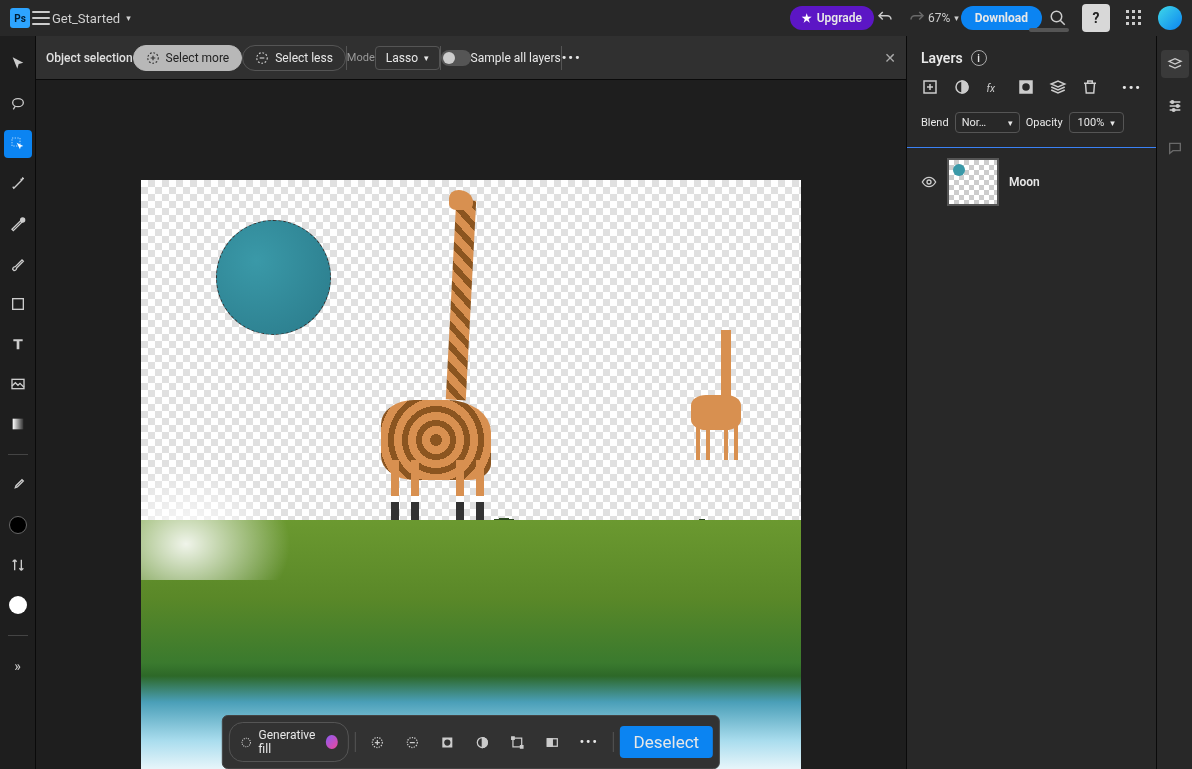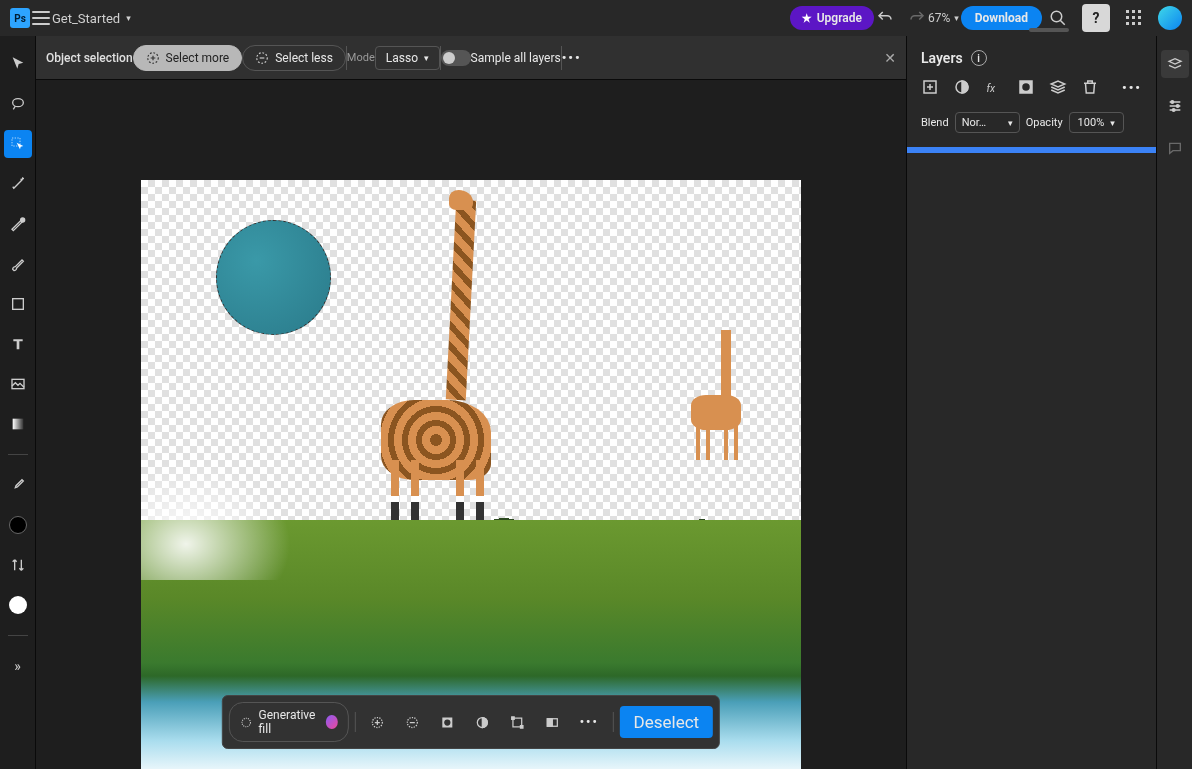--- a/index.html
+++ b/index.html
@@ -47,34 +47,34 @@
 .g1 .neck{position:absolute;top:0;left:80px;width:20px;height:200px;background:repeating-linear-gradient(45deg,#d89050 0 8px,#8b5520 8px 14px);transform:rotate(3deg);}
 .g1 .head{position:absolute;top:-10px;left:78px;width:24px;height:20px;background:#d89050;border-radius:40% 60% 30% 30%;}
 .g1 .body{position:absolute;bottom:40px;left:10px;width:110px;height:80px;background:repeating-radial-gradient(circle,#8b5520 0 6px,#d89050 6px 14px);border-radius:30% 40% 20% 30%;}
 .g1 .leg{position:absolute;bottom:0;width:8px;height:60px;background:linear-gradient(to bottom,#d89050 60%,#fff 60% 70%,#333 70%);}
 .g1 .l1{left:20px;} .g1 .l2{left:40px;} .g1 .l3{left:85px;} .g1 .l4{left:105px;}
 .g2 .neck{position:absolute;top:0;left:35px;width:10px;height:70px;background:#d89050;}
 .g2 .body{position:absolute;bottom:30px;left:5px;width:50px;height:35px;background:#d89050;border-radius:30%;}
 .g2 .leg{position:absolute;bottom:0;width:4px;height:35px;background:#d89050;}
 .g2 .l1{left:10px;}.g2 .l2{left:20px;}.g2 .l3{left:38px;}.g2 .l4{left:48px;}
 .mist{position:absolute;bottom:200px;left:0;width:150px;height:120px;background:radial-gradient(ellipse at 30% 70%,rgba(255,255,255,0.9),transparent 70%);}
-.float-toolbar{position:absolute;bottom:20px;left:50%;transform:translateX(-50%);background:#323232;border-radius:6px;display:flex;align-items:center;padding:6px;gap:4px;border:1px solid #444;}
+.float-toolbar{position:absolute;bottom:0;left:50%;transform:translateX(-50%);background:#323232;border-radius:6px;display:flex;align-items:center;padding:6px;gap:4px;border:1px solid #444;}
 .ft-item{padding:6px 8px;display:flex;align-items:center;gap:6px;cursor:pointer;font-size:12px;border-radius:4px;}
 .ft-item svg{width:15px;height:15px;}
 .genfill{border:1px solid #555;border-radius:14px;padding:5px 10px;}
 .gen-badge{width:14px;height:14px;border-radius:50%;background:linear-gradient(135deg,#8b5cf6,#ec4899);}
 .ft-divider{width:1px;height:20px;background:#555;margin:0 2px;}
 .deselect-btn{background:#0b84f2;padding:6px 14px;border-radius:4px;font-size:17px;cursor:pointer;}
 .right-panel{width:250px;background:#282828;display:flex;flex-direction:column;border-left:1px solid #0a0a0a;}
 .panel-header{padding:14px 14px 8px;display:flex;align-items:center;gap:8px;font-size:14px;font-weight:600;}
 .info-icon{width:16px;height:16px;border:1.5px solid #aaa;border-radius:50%;display:flex;align-items:center;justify-content:center;font-size:10px;}
 .layer-actions{display:flex;gap:14px;padding:4px 14px 10px;align-items:center;}
 .layer-actions svg{width:18px;height:18px;cursor:pointer;}
 .la-more{margin-left:auto;}
-.blend-row{display:flex;align-items:center;gap:6px;padding:6px 14px 14px;font-size:11px;border-bottom:6px solid #3b82f6;}
+.blend-row{display:flex;align-items:center;gap:6px;padding:6px 14px 14px;font-size:11px;border-bottom:1px solid #3b82f6;}
 .blend-sel{border:1px solid #555;border-radius:4px;padding:3px 6px;display:flex;align-items:center;gap:4px;cursor:pointer;flex:1;max-width:65px;}
 .opacity-sel{border:1px solid #555;border-radius:4px;padding:3px 8px;display:flex;align-items:center;gap:6px;cursor:pointer;}
 .layers-list{flex:1;overflow:auto;}
 .layer{display:flex;align-items:center;gap:10px;padding:10px 14px;cursor:pointer;}
 .layer.selected{background:#3a4a5e;}
 .eye{width:16px;height:16px;cursor:pointer;flex-shrink:0;}
 .thumb{width:52px;height:48px;border:2px solid #555;background:#ddd;background-image:repeating-conic-gradient(#ccc 0 25%,#fff 0 50%);background-size:10px 10px;position:relative;flex-shrink:0;}
 .layer.selected .thumb{border-color:#0b84f2;}
 .thumb-moon{position:absolute;top:4px;left:4px;width:12px;height:12px;border-radius:50%;background:#3a99a8;}
 .thumb-land{position:absolute;bottom:0;left:0;right:0;height:30px;background:linear-gradient(to bottom,#8bb850 0 40%,#4a9fb8 40%);}
@@ -382,20 +382,30 @@
             <span>Nor…</span>
             <span class="chevron" style="margin-left:auto;">▾</span>
           </div>
       <span>Opacity</span>
       <div class="opacity-sel">
             <span>100%</span>
             <span class="chevron">▾</span>
           </div>
     </div>
     <div class="layers-list">
+      <div class="layer">
+        <svg class="eye" viewBox="0 0 24 24" fill="none" stroke="#ccc" stroke-width="2">
+              <path d="M2 12s4-7 10-7 10 7 10 7-4 7-10 7-10-7-10-7z"></path>
+              <circle cx="12" cy="12" r="3"></circle>
+            </svg>
+        <div class="thumb">
+              <div class="thumb-moon"></div>
+            </div>
+        <span class="layer-name">Moon</span>
+      </div>
     </div>
   </div>
   <div class="far-right">
     <div class="tool" style="background:#3a3a3a;">
           <svg viewBox="0 0 24 24" fill="none" stroke="#ccc" stroke-width="2">
             <path d="M3 8l9-4 9 4-9 4z"></path>
             <path d="M3 14l9 4 9-4"></path>
           </svg>
         </div>
     <div class="tool">

